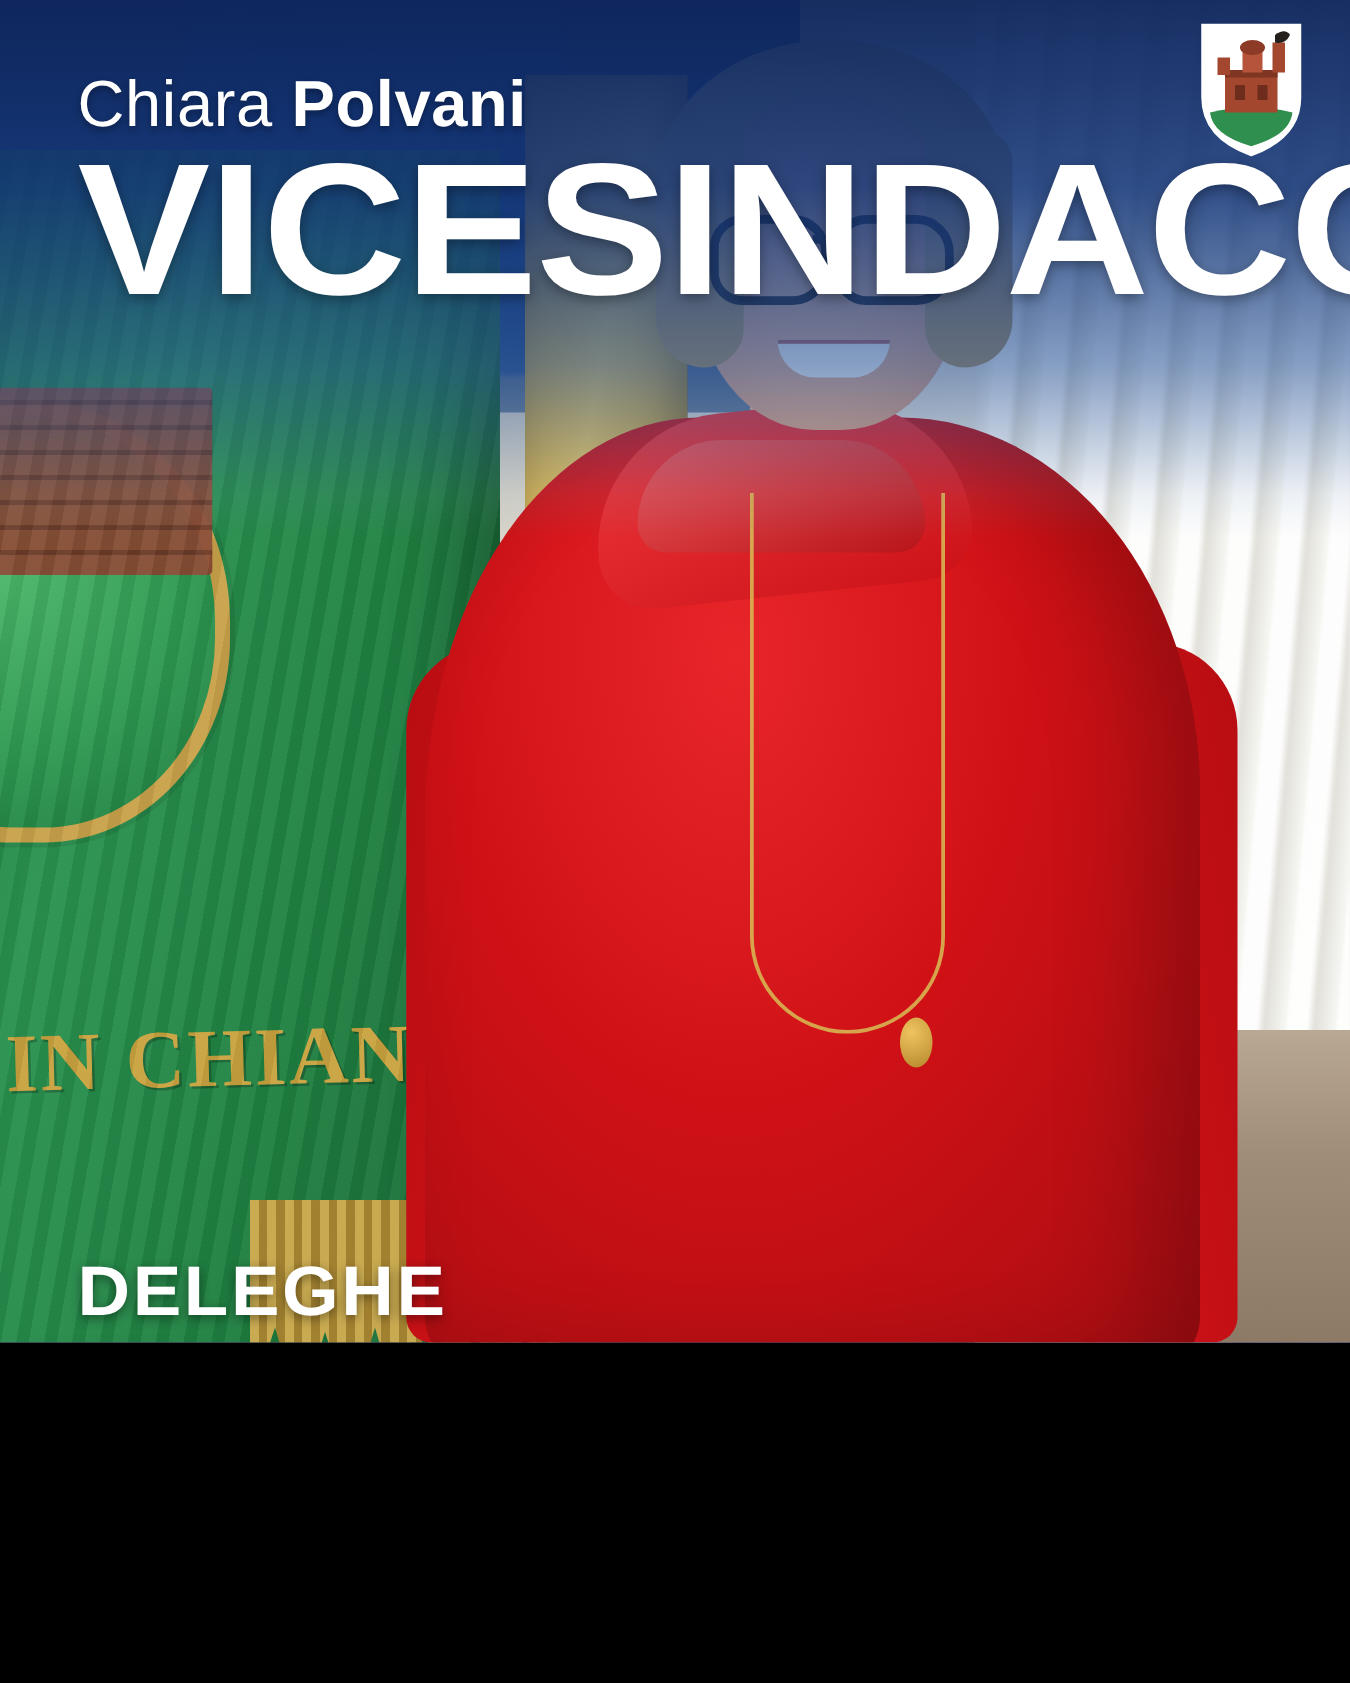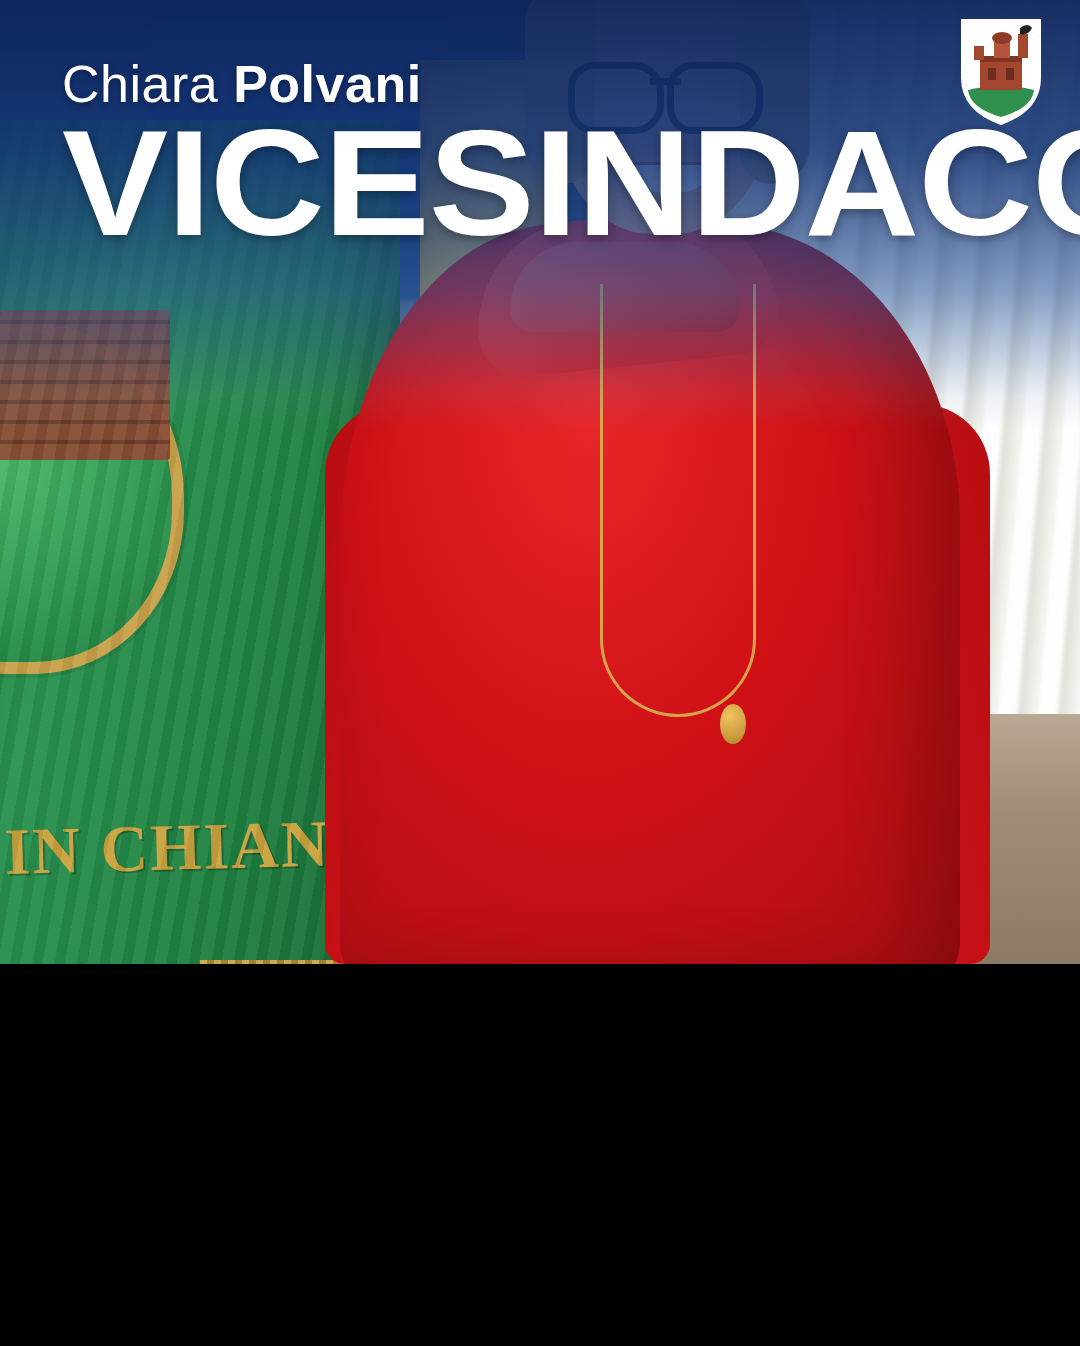--- a/index.html
+++ b/index.html
@@ -3,21 +3,21 @@
 <meta charset="utf-8">
 <style>
   html, body {
     margin: 0;
     padding: 0;
     background: #000;
   }
   .poster {
     position: relative;
     width: 1080px;
-    height: 964px;
+    height: 1074px;
     overflow: hidden;
     font-family: "Liberation Sans", sans-serif;
     background: #8b5cf6;
   }
 
   
   .photo-layer { position: absolute; inset: 0; }
 
   
   .bg-wall {

